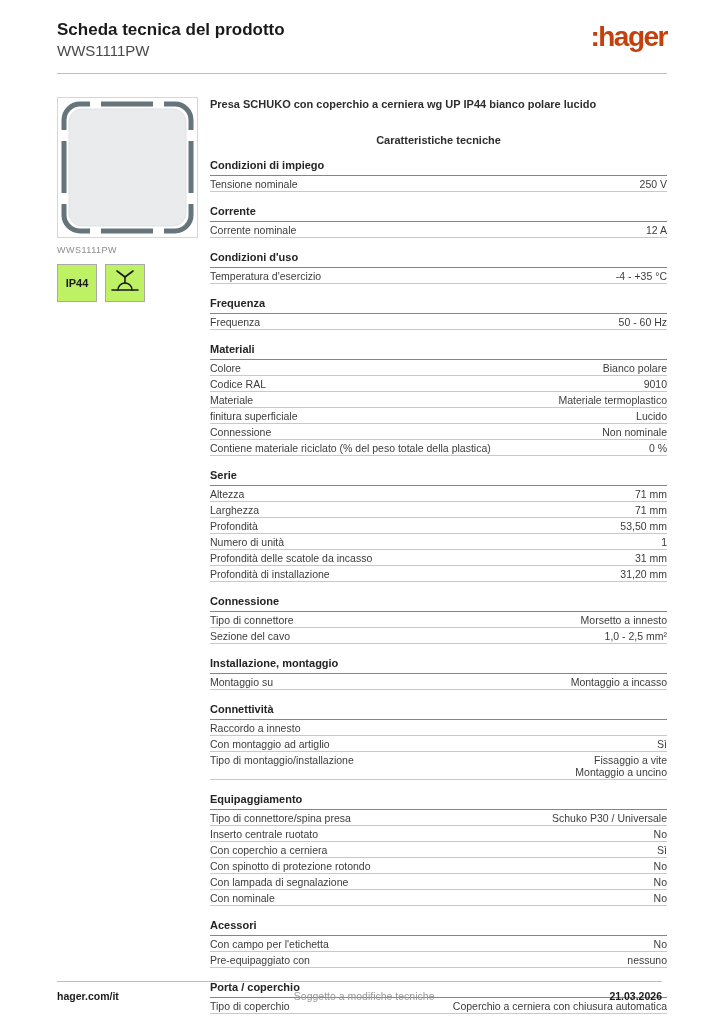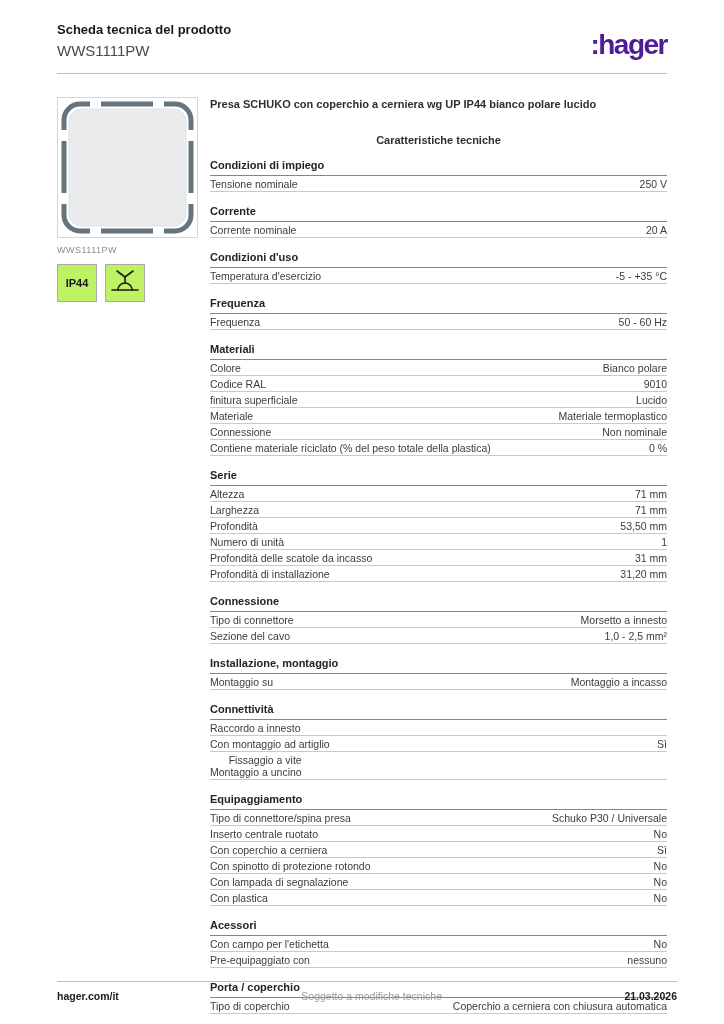--- a/index.html
+++ b/index.html
@@ -8,23 +8,23 @@
     width:724px;height:1024px;
     background:#ffffff;
     font-family:"Liberation Sans","DejaVu Sans",sans-serif;
     color:#3c3c3c;
     overflow:hidden;
     box-sizing:border-box;
   }
   .inner{padding:20px 57px 0 57px;}
   
   .hdr{display:flex;justify-content:space-between;align-items:flex-start;}
-  .hdr-title{font-size:13px;font-weight:bold;color:#1a1a1a;line-height:20px;text-align:center;}
+  .hdr-title{font-size:17px;font-weight:bold;color:#1a1a1a;line-height:20px;text-align:center;}
   .hdr-code{font-size:15px;color:#4a4a4a;margin-top:2px;line-height:18px;}
-  .logo{font-size:28px;font-weight:bold;color:#4c1d95;letter-spacing:-1.5px;line-height:30px;margin-top:10px;}
+  .logo{font-size:28px;font-weight:bold;color:#c2410c;letter-spacing:-1.5px;line-height:30px;margin-top:2px;}
   .rule{border:none;border-top:1px solid #bdbdbd;margin:13px 0 0 0;}
   
   .main{display:flex;margin-top:23px;}
   .leftcol{width:143px;flex:0 0 143px;}
   .rightcol{flex:1;margin-left:10px;}
   
   .prod-box{width:141px;height:141px;}
   .prod-caption{font-size:9px;color:#8d8d8d;margin-top:7px;letter-spacing:.5px;}
   .badges{display:flex;gap:8px;margin-top:9px;}
   .badge{width:40px;height:38px;border:1px solid #a9a9a9;display:flex;align-items:center;justify-content:center;box-sizing:border-box;background:#bef264;}
@@ -38,21 +38,21 @@
   }
   .spec-row{
     display:flex;justify-content:space-between;align-items:flex-start;
     font-size:10.5px;line-height:12px;
     padding:2px 0 1px 0;border-bottom:1px solid #c9c9c9;
     color:#3c3c3c;
   }
   .spec-label{flex:1;padding-right:10px;}
   .spec-value{text-align:right;white-space:pre-line;}
   
-  .footer{position:absolute;left:57px;right:47px;bottom:22px;}
+  .footer{position:absolute;left:57px;right:62px;bottom:22px;}
   .footer .rule{margin:0 0 8px 0;}
   .footer-row{display:flex;justify-content:space-between;font-size:10.5px;}
   .f-left{font-weight:bold;color:#1a1a1a;}
   .f-center{color:#9a9a9a;}
   .f-right{font-weight:bold;color:#1a1a1a;}
 </style>
 </head>
 <body>
 
 <div class="page">
@@ -113,56 +113,56 @@
               <div class="section-title">Condizioni di impiego</div>
               <div class="spec-row">
                 <span class="spec-label">Tensione nominale</span>
                 <span class="spec-value">250 V</span>
               </div>
             </div>
             <div>
               <div class="section-title">Corrente</div>
               <div class="spec-row">
                 <span class="spec-label">Corrente nominale</span>
-                <span class="spec-value">20 A</span>
+                <span class="spec-value">12 A</span>
               </div>
             </div>
             <div>
               <div class="section-title">Condizioni d'uso</div>
               <div class="spec-row">
                 <span class="spec-label">Temperatura d'esercizio</span>
-                <span class="spec-value">-5 - +35 °C</span>
+                <span class="spec-value">-4 - +35 °C</span>
               </div>
             </div>
             <div>
               <div class="section-title">Frequenza</div>
               <div class="spec-row">
                 <span class="spec-label">Frequenza</span>
                 <span class="spec-value">50 - 60 Hz</span>
               </div>
             </div>
             <div>
               <div class="section-title">Materiali</div>
               <div class="spec-row">
                 <span class="spec-label">Colore</span>
                 <span class="spec-value">Bianco polare</span>
               </div>
               <div class="spec-row">
                 <span class="spec-label">Codice RAL</span>
                 <span class="spec-value">9010</span>
               </div>
               <div class="spec-row">
+                <span class="spec-label">Materiale</span>
+                <span class="spec-value">Materiale termoplastico</span>
+              </div>
+              <div class="spec-row">
                 <span class="spec-label">finitura superficiale</span>
                 <span class="spec-value">Lucido</span>
               </div>
               <div class="spec-row">
-                <span class="spec-label">Materiale</span>
-                <span class="spec-value">Materiale termoplastico</span>
-              </div>
-              <div class="spec-row">
                 <span class="spec-label">Connessione</span>
                 <span class="spec-value">Non nominale</span>
               </div>
               <div class="spec-row">
                 <span class="spec-label">Contiene materiale riciclato (% del peso totale della plastica)</span>
                 <span class="spec-value">0 %</span>
               </div>
             </div>
             <div>
               <div class="section-title">Serie</div>
@@ -212,20 +212,21 @@
             <div>
               <div class="section-title">Connettività</div>
               <div class="spec-row">
                 <span class="spec-value">Raccordo a innesto</span>
               </div>
               <div class="spec-row">
                 <span class="spec-label">Con montaggio ad artiglio</span>
                 <span class="spec-value">Sì</span>
               </div>
               <div class="spec-row">
+                <span class="spec-label">Tipo di montaggio/installazione</span>
                 <span class="spec-value">Fissaggio a vite
 Montaggio a uncino</span>
               </div>
             </div>
             <div>
               <div class="section-title">Equipaggiamento</div>
               <div class="spec-row">
                 <span class="spec-label">Tipo di connettore/spina presa</span>
                 <span class="spec-value">Schuko P30 / Universale</span>
               </div>
@@ -239,21 +240,21 @@
               </div>
               <div class="spec-row">
                 <span class="spec-label">Con spinotto di protezione rotondo</span>
                 <span class="spec-value">No</span>
               </div>
               <div class="spec-row">
                 <span class="spec-label">Con lampada di segnalazione</span>
                 <span class="spec-value">No</span>
               </div>
               <div class="spec-row">
-                <span class="spec-label">Con plastica</span>
+                <span class="spec-label">Con nominale</span>
                 <span class="spec-value">No</span>
               </div>
             </div>
             <div>
               <div class="section-title">Acessori</div>
               <div class="spec-row">
                 <span class="spec-label">Con campo per l'etichetta</span>
                 <span class="spec-value">No</span>
               </div>
               <div class="spec-row">

